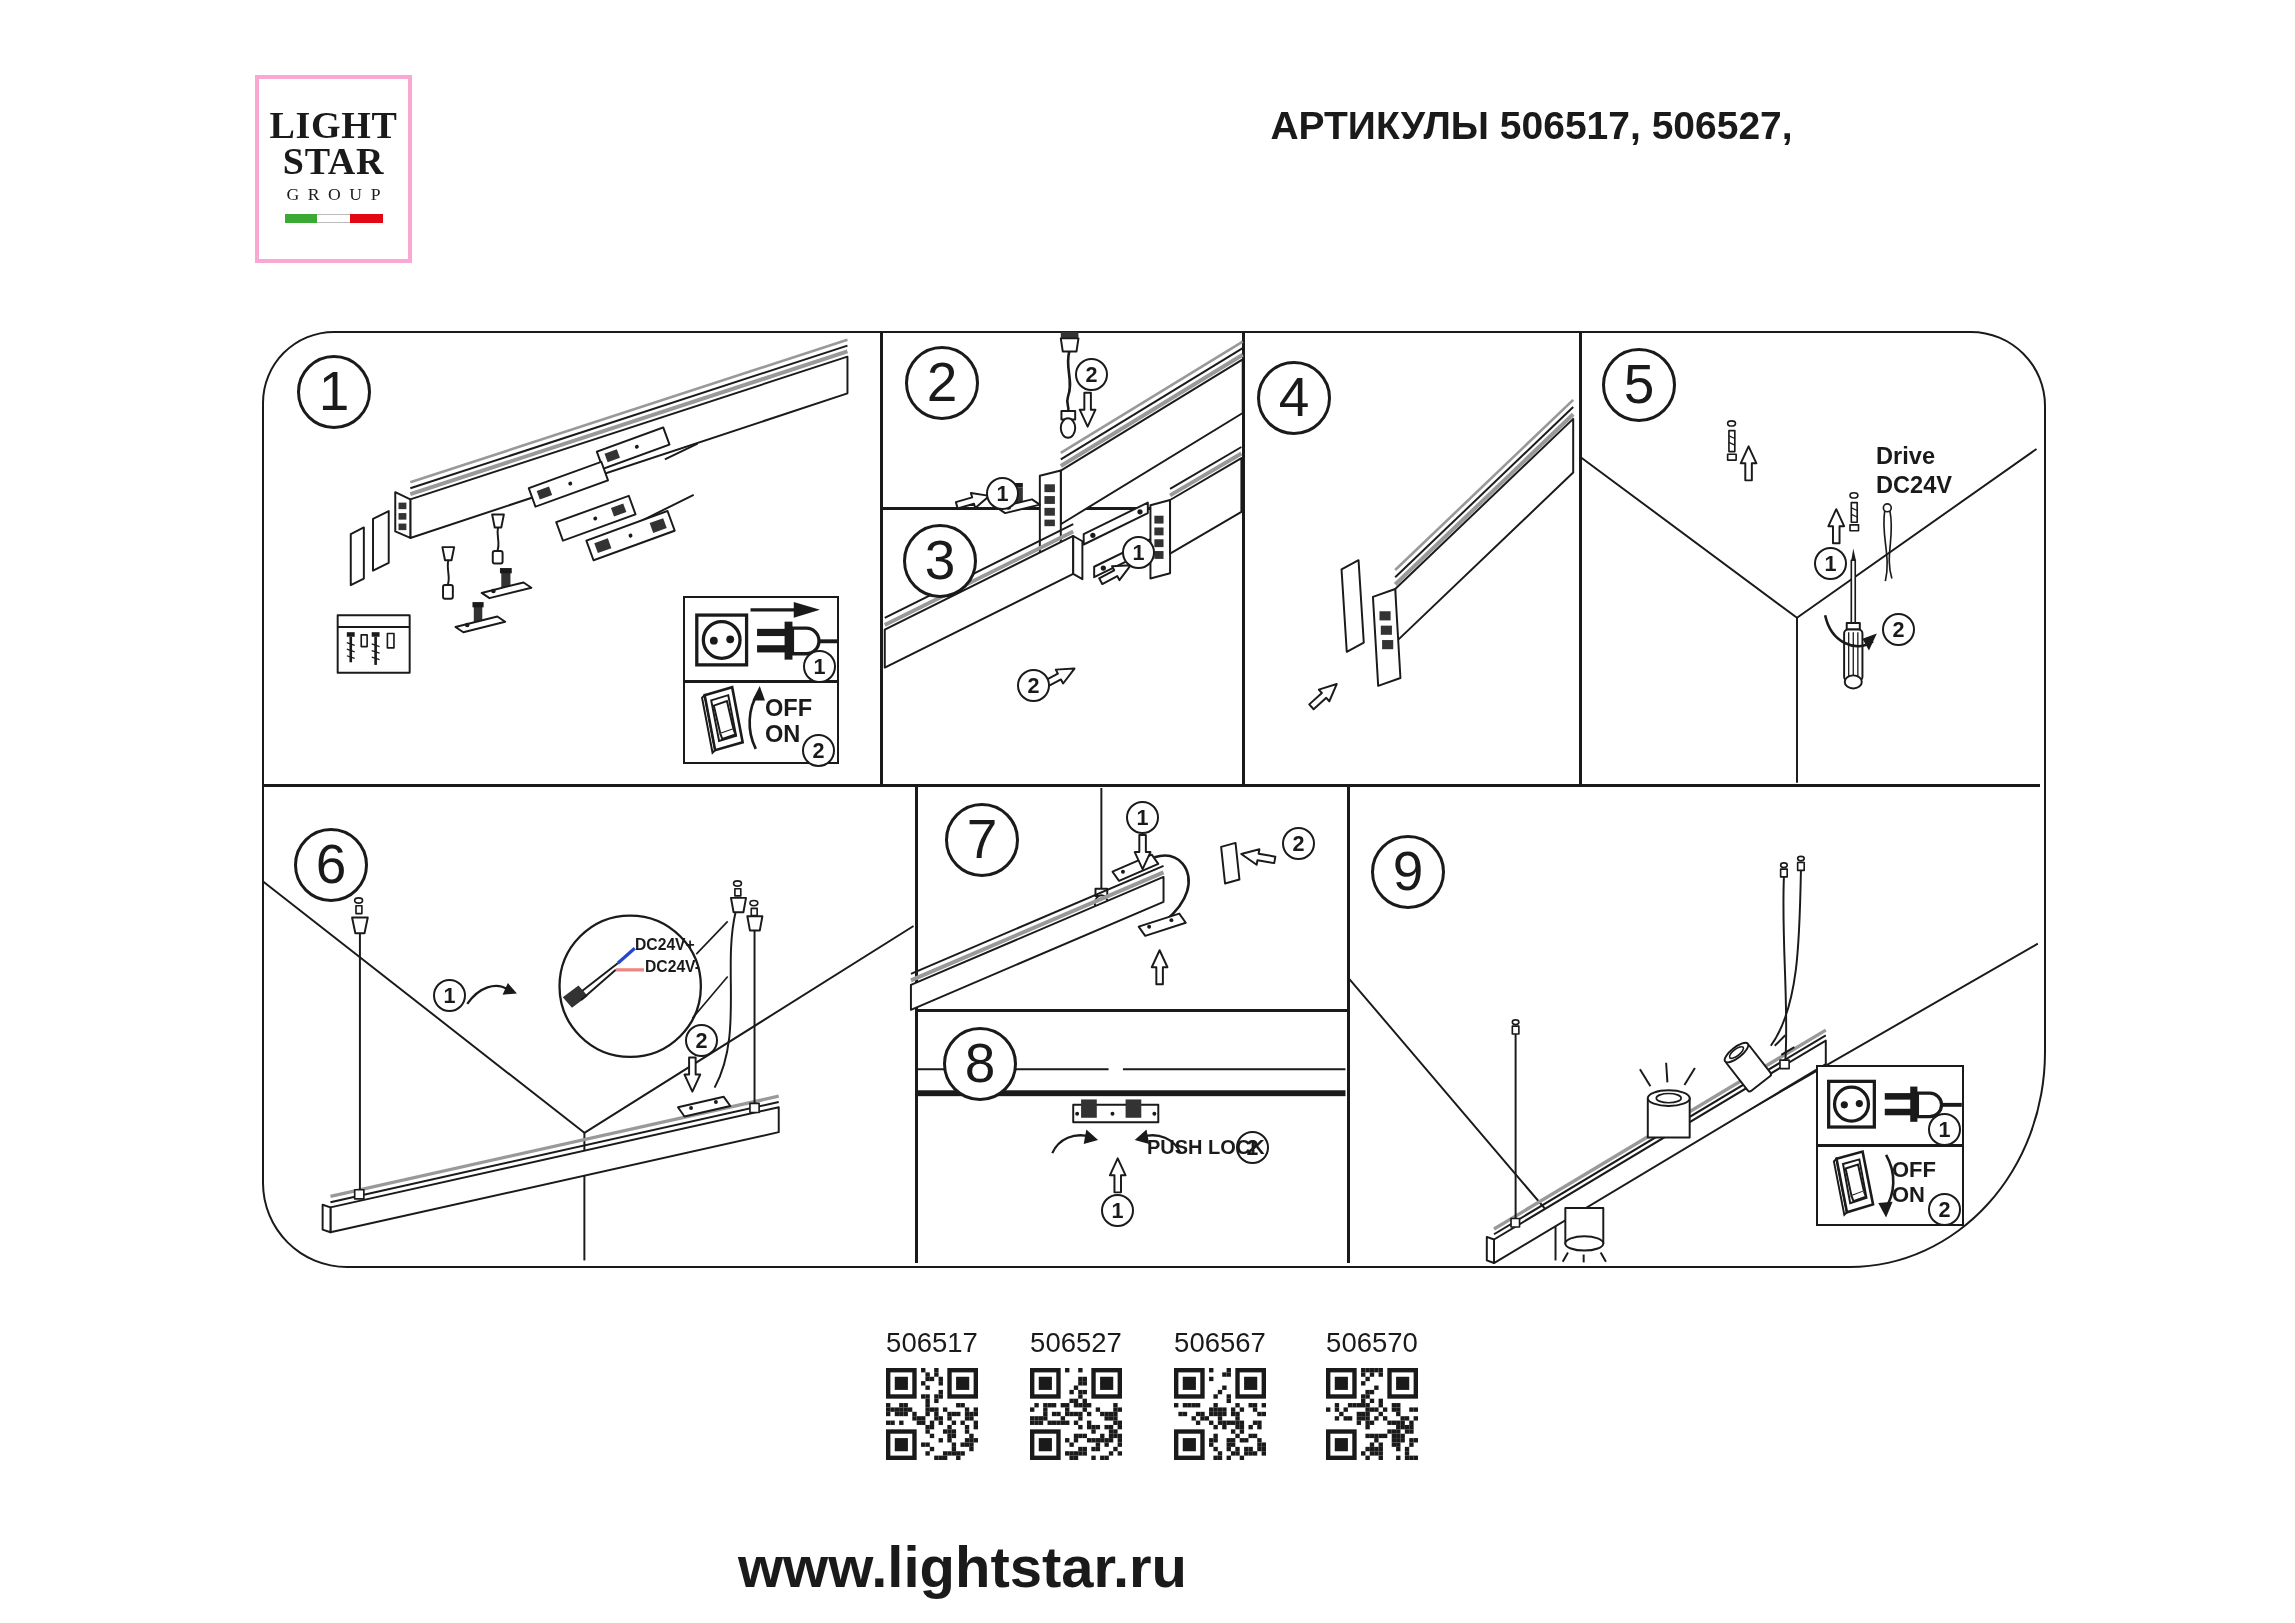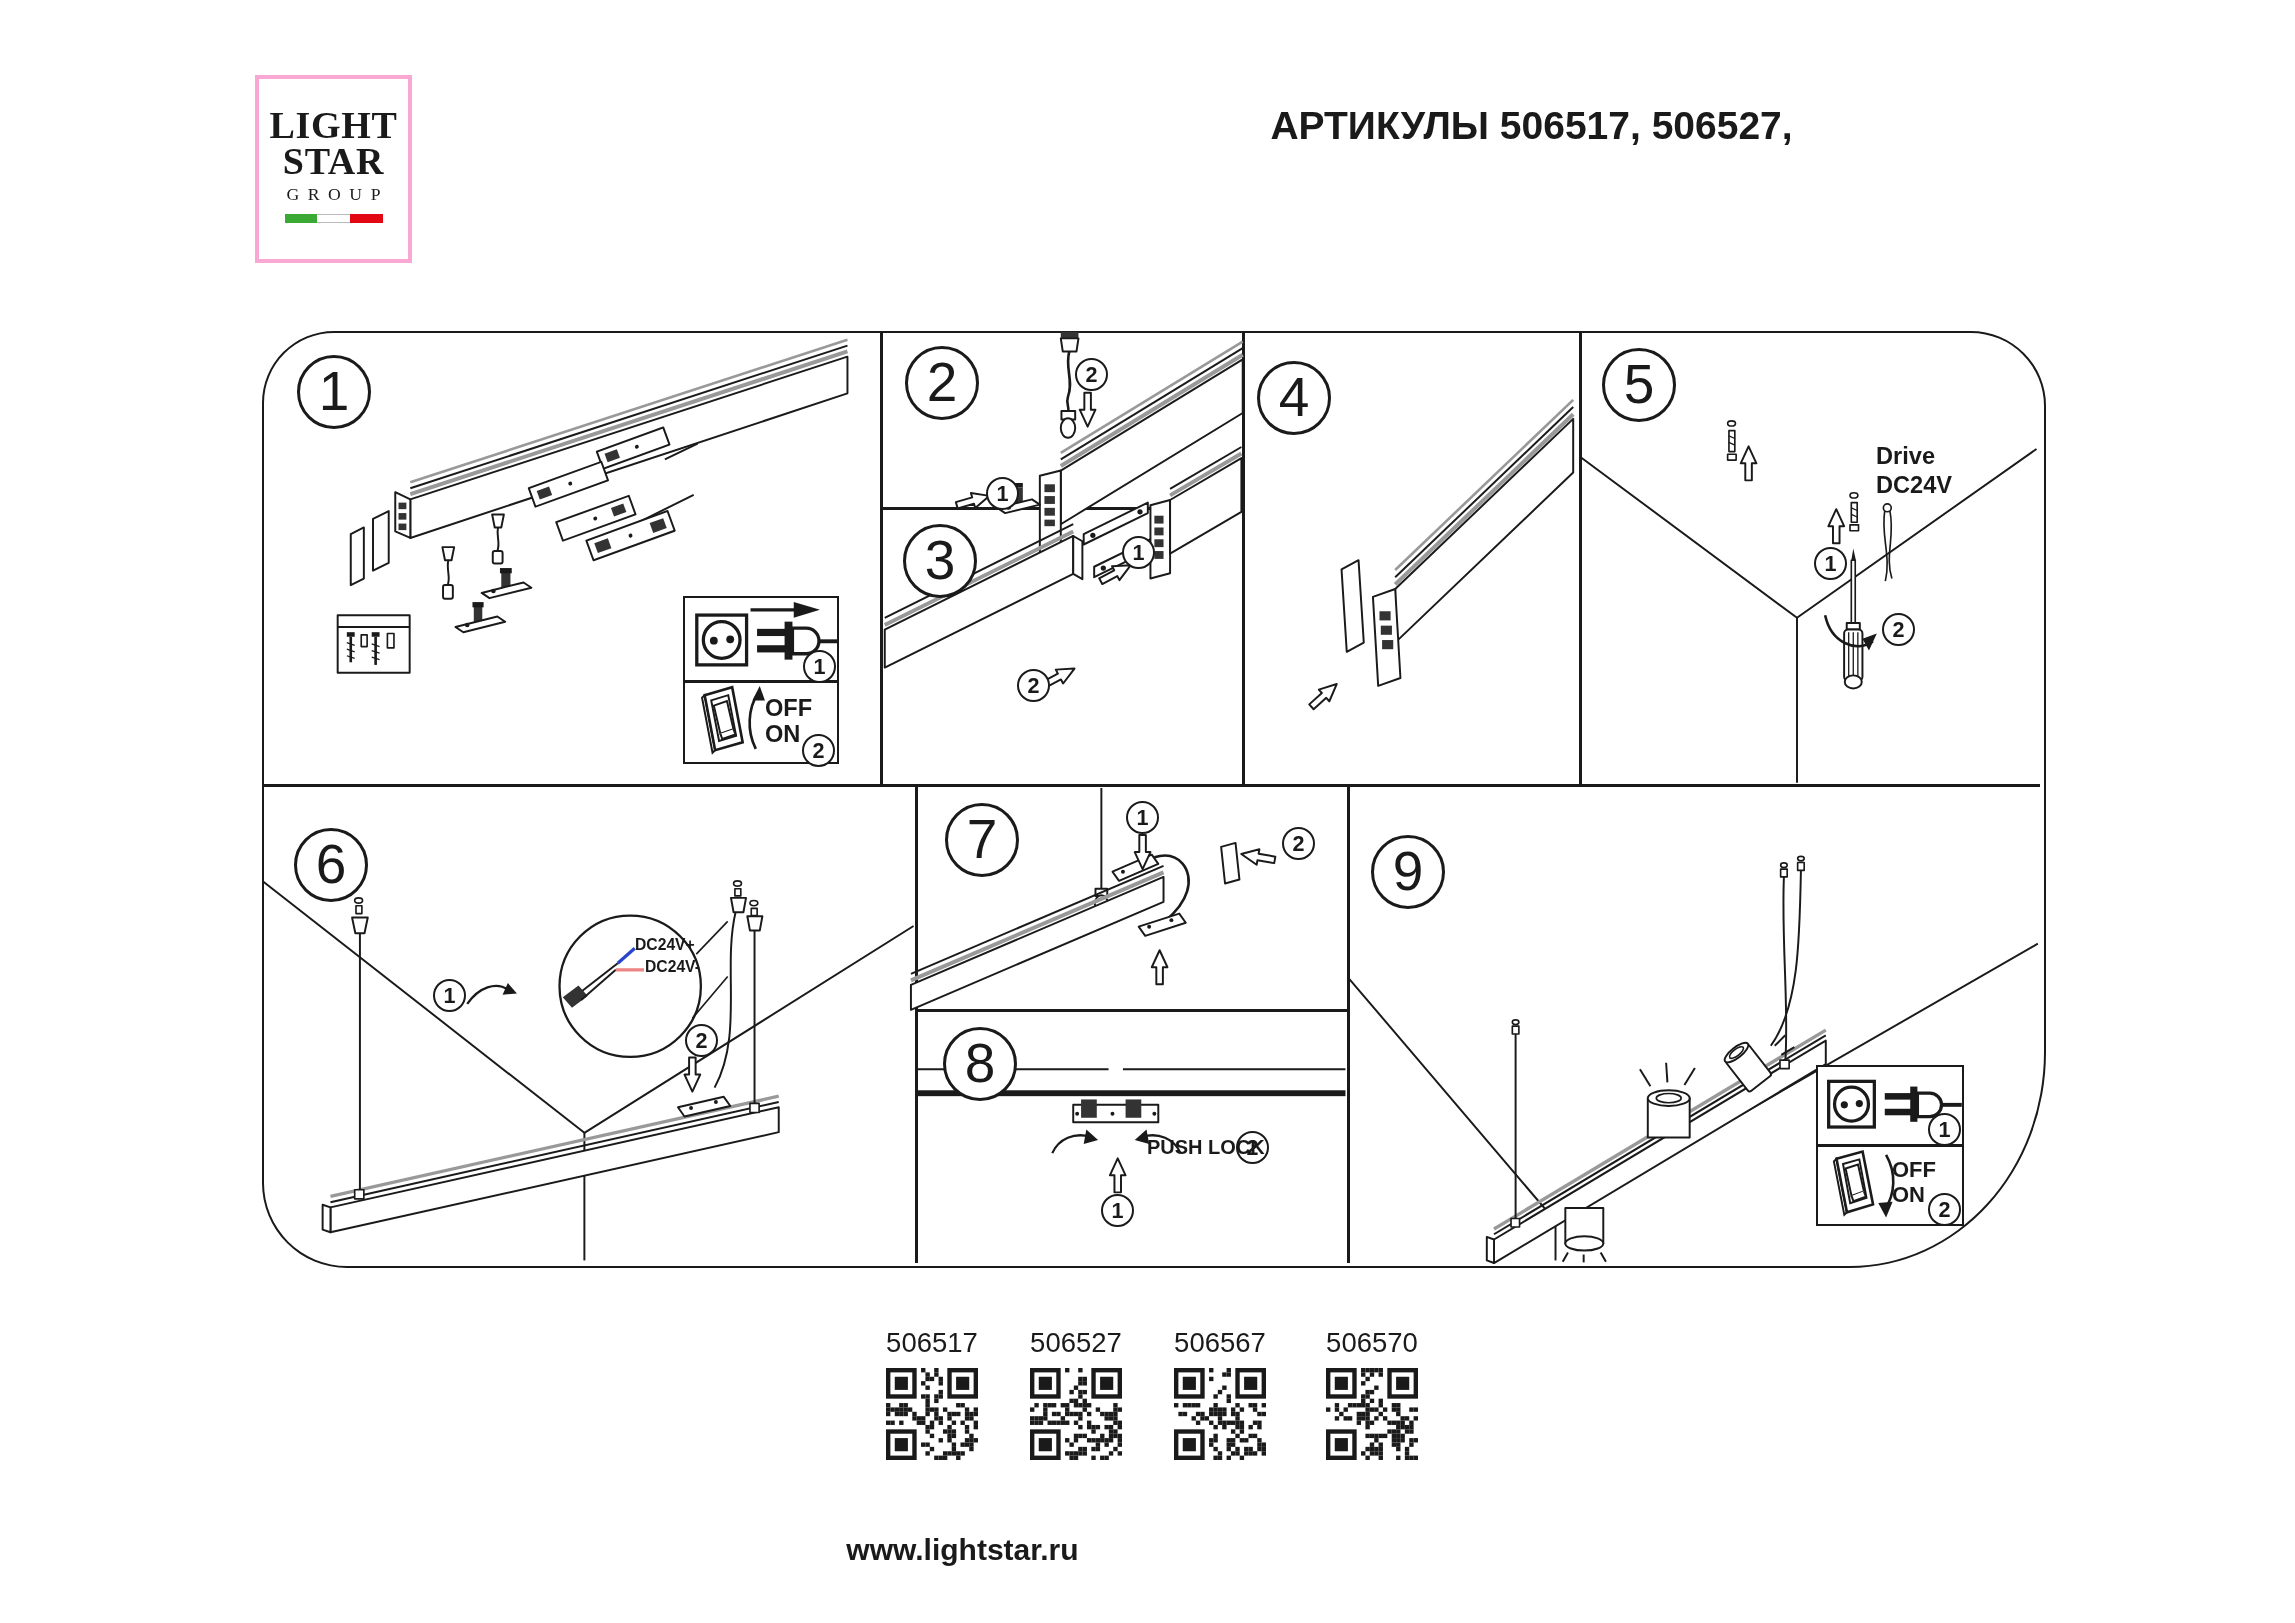--- a/index.html
+++ b/index.html
@@ -26,21 +26,21 @@
   .flag .w{flex:1;background:#fff;border-top:1.3px solid #bbb;border-bottom:1.3px solid #bbb;box-sizing:border-box;}
   .flag .r{flex:1;background:var(--flag-red,#e30613);}
   .title{position:absolute;left:468px;top:110px;font-size:45px;font-weight:700;line-height:54px;z-index:2;}
   .series{position:absolute;left:1204px;top:90px;width:655px;text-align:center;font-weight:700;
           font-size:39px;line-height:50px;z-index:2;}
   .series .gap{height:10.5px;}
   .qr-item{position:absolute;width:92px;text-align:center;z-index:2;}
   .qr-label{font-size:27.5px;font-weight:400;letter-spacing:0px;}
   .qr-code{width:92px;height:92px;margin-top:9.2px;}
   .footer-url{position:absolute;left:0;top:1533px;width:1925px;text-align:center;
-              font-size:30px;font-weight:700;z-index:2;}
+              font-size:58px;font-weight:700;z-index:2;}
   .offon{font-size:23.6px;line-height:26px;font-weight:700;}
   svg{display:block;}
 </style>
 </head>
 <body>
 
 <div class="page">
 
   <div class="logo-box">
     <div style="height:27.5px"></div>

